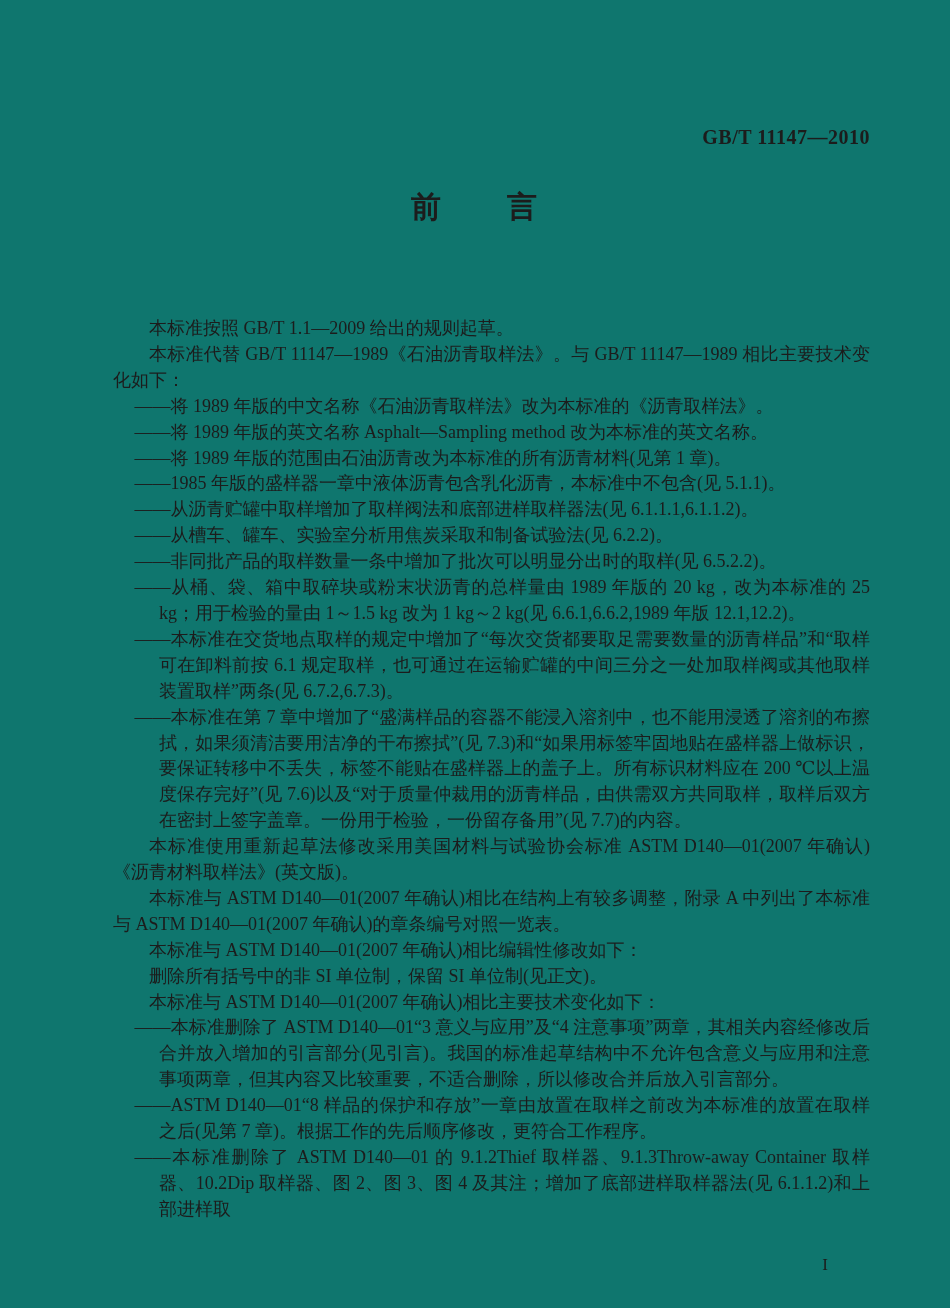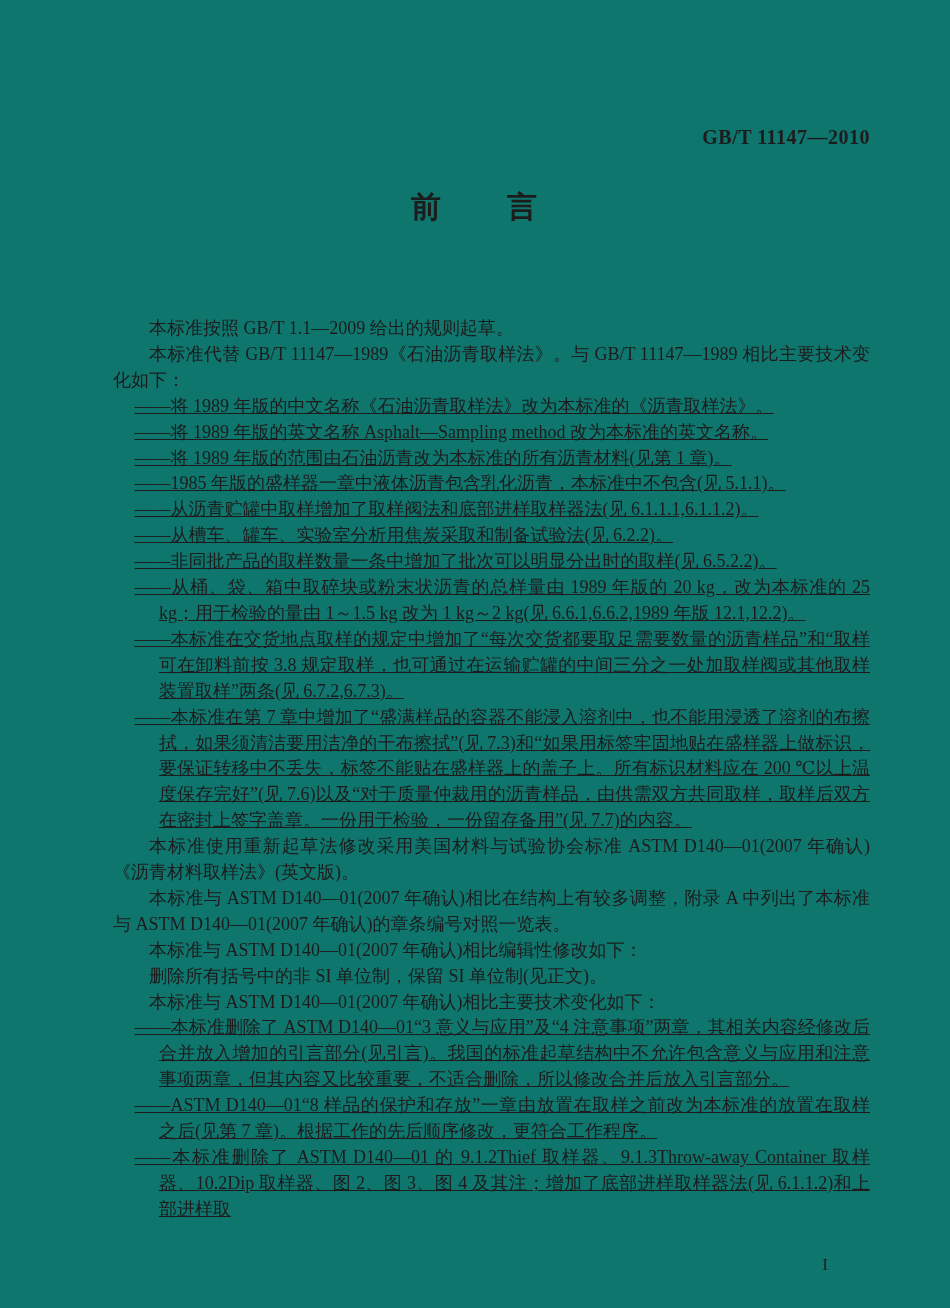--- a/index.html
+++ b/index.html
@@ -48,21 +48,20 @@
   }
   .content p {
     margin: 0;
   }
   .content p.para {
     text-indent: 2em;
   }
   .content p.item {
     padding-left: 2.55em;
     text-indent: -1.35em;
-    text-decoration: underline;
   }
   .page-number {
     position: absolute;
     bottom: 33px;
     right: 122px;
     font-size: 17px;
   }
 </style>
 </head>
 <body>
@@ -77,21 +76,21 @@
       <p class="para">本标准按照 GB/T 1.1—2009 给出的规则起草。</p>
       <p class="para">本标准代替 GB/T 11147—1989《石油沥青取样法》。与 GB/T 11147—1989 相比主要技术变化如下：</p>
       <p class="item">——将 1989 年版的中文名称《石油沥青取样法》改为本标准的《沥青取样法》。</p>
       <p class="item">——将 1989 年版的英文名称 Asphalt—Sampling method 改为本标准的英文名称。</p>
       <p class="item">——将 1989 年版的范围由石油沥青改为本标准的所有沥青材料(见第 1 章)。</p>
       <p class="item">——1985 年版的盛样器一章中液体沥青包含乳化沥青，本标准中不包含(见 5.1.1)。</p>
       <p class="item">——从沥青贮罐中取样增加了取样阀法和底部进样取样器法(见 6.1.1.1,6.1.1.2)。</p>
       <p class="item">——从槽车、罐车、实验室分析用焦炭采取和制备试验法(见 6.2.2)。</p>
       <p class="item">——非同批产品的取样数量一条中增加了批次可以明显分出时的取样(见 6.5.2.2)。</p>
       <p class="item">——从桶、袋、箱中取碎块或粉末状沥青的总样量由 1989 年版的 20 kg，改为本标准的 25 kg；用于检验的量由 1～1.5 kg 改为 1 kg～2 kg(见 6.6.1,6.6.2,1989 年版 12.1,12.2)。</p>
-      <p class="item">——本标准在交货地点取样的规定中增加了“每次交货都要取足需要数量的沥青样品”和“取样可在卸料前按 3.8 规定取样，也可通过在运输贮罐的中间三分之一处加取样阀或其他取样装置取样”两条(见 6.7.2,6.7.3)。</p>
+      <p class="item">——本标准在交货地点取样的规定中增加了“每次交货都要取足需要数量的沥青样品”和“取样可在卸料前按 6.1 规定取样，也可通过在运输贮罐的中间三分之一处加取样阀或其他取样装置取样”两条(见 6.7.2,6.7.3)。</p>
       <p class="item">——本标准在第 7 章中增加了“盛满样品的容器不能浸入溶剂中，也不能用浸透了溶剂的布擦拭，如果须清洁要用洁净的干布擦拭”(见 7.3)和“如果用标签牢固地贴在盛样器上做标识，要保证转移中不丢失，标签不能贴在盛样器上的盖子上。所有标识材料应在 200 ℃以上温度保存完好”(见 7.6)以及“对于质量仲裁用的沥青样品，由供需双方共同取样，取样后双方在密封上签字盖章。一份用于检验，一份留存备用”(见 7.7)的内容。</p>
       <p class="para">本标准使用重新起草法修改采用美国材料与试验协会标准 ASTM D140—01(2007 年确认)《沥青材料取样法》(英文版)。</p>
       <p class="para">本标准与 ASTM D140—01(2007 年确认)相比在结构上有较多调整，附录 A 中列出了本标准与 ASTM D140—01(2007 年确认)的章条编号对照一览表。</p>
       <p class="para">本标准与 ASTM D140—01(2007 年确认)相比编辑性修改如下：</p>
       <p class="para">删除所有括号中的非 SI 单位制，保留 SI 单位制(见正文)。</p>
       <p class="para">本标准与 ASTM D140—01(2007 年确认)相比主要技术变化如下：</p>
       <p class="item">——本标准删除了 ASTM D140—01“3 意义与应用”及“4 注意事项”两章，其相关内容经修改后合并放入增加的引言部分(见引言)。我国的标准起草结构中不允许包含意义与应用和注意事项两章，但其内容又比较重要，不适合删除，所以修改合并后放入引言部分。</p>
       <p class="item">——ASTM D140—01“8 样品的保护和存放”一章由放置在取样之前改为本标准的放置在取样之后(见第 7 章)。根据工作的先后顺序修改，更符合工作程序。</p>
       <p class="item">——本标准删除了 ASTM D140—01 的 9.1.2Thief 取样器、9.1.3Throw-away Container 取样器、10.2Dip 取样器、图 2、图 3、图 4 及其注；增加了底部进样取样器法(见 6.1.1.2)和上部进样取</p>
     </div>

